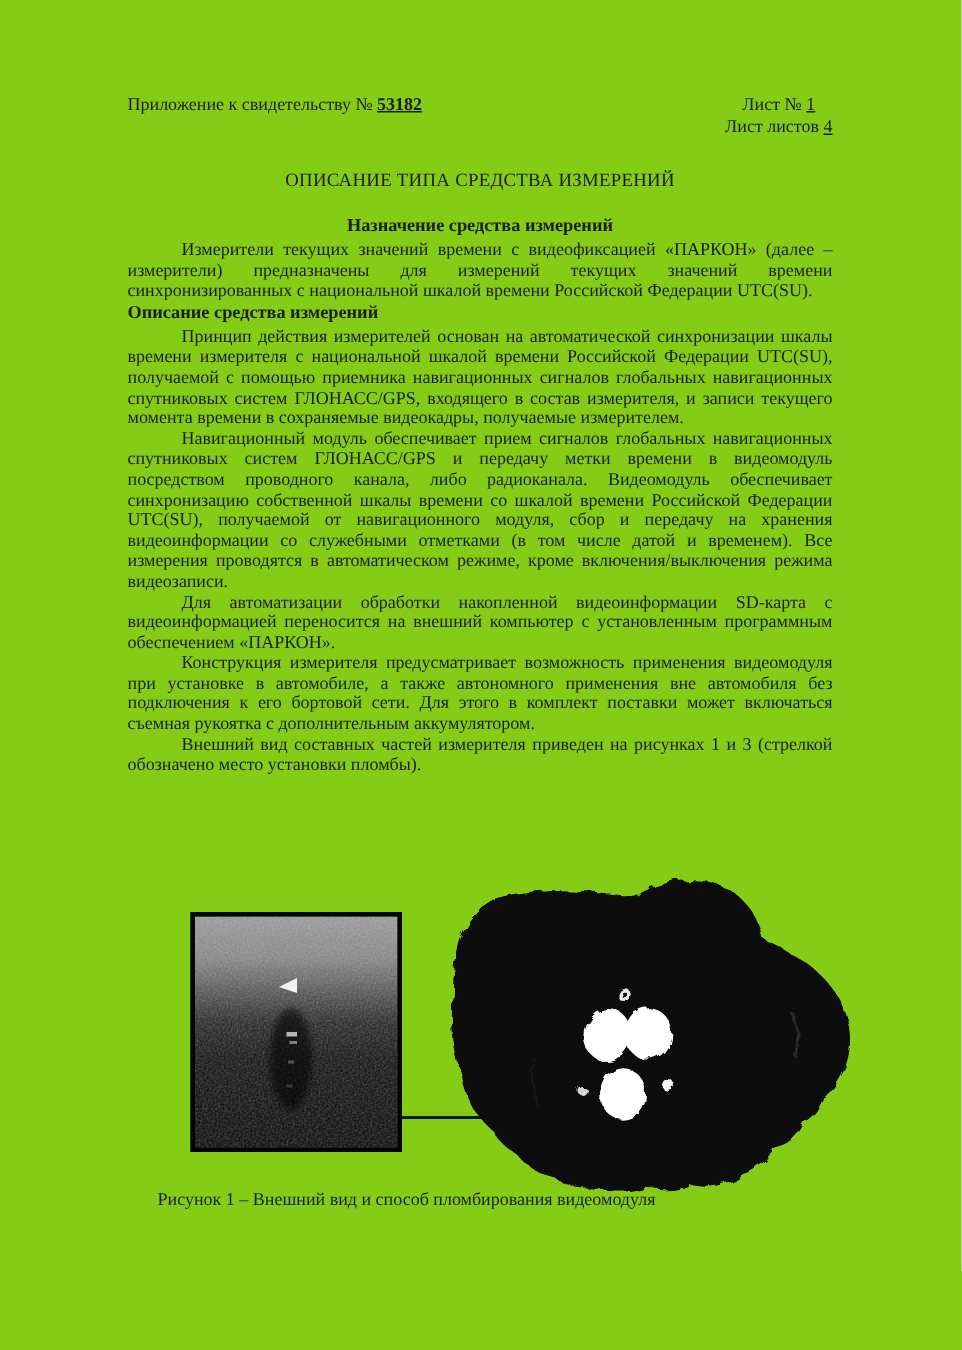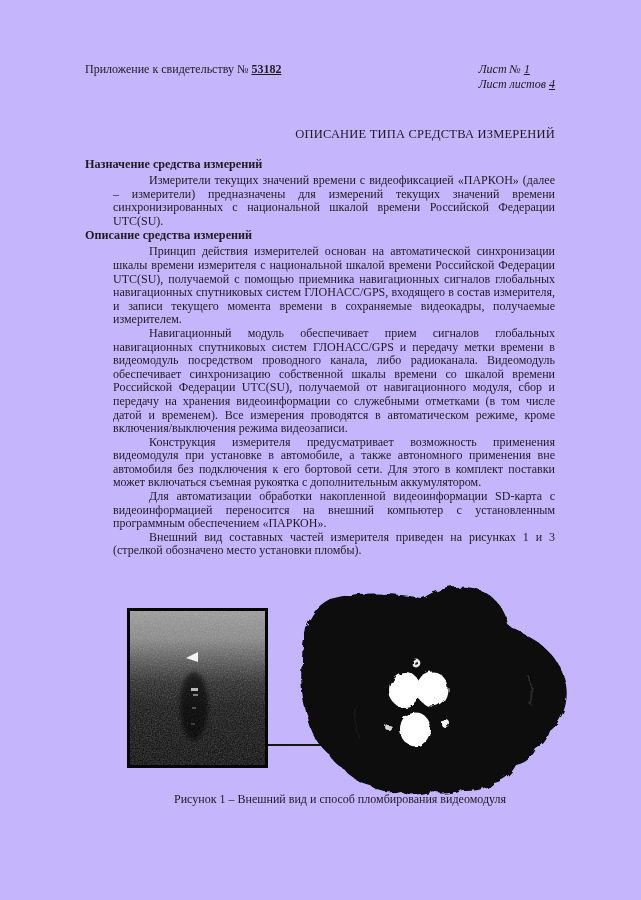--- a/index.html
+++ b/index.html
@@ -1,46 +1,46 @@
 <!DOCTYPE html>
 <html lang="ru"><head>
 <meta charset="utf-8">
 <style>
   html,body { margin:0; padding:0; background:#e8e8e8; }
   .page {
     position:relative; width:641px; height:900px; margin:0 auto;
-    background:#c4b5fd; overflow:hidden;
+    background:#84cc16; overflow:hidden;
     font-family:"Liberation Serif","DejaVu Serif",serif; color:#1d1d1d;
   }
   .content { position:absolute; left:85px; top:62px; width:470px; }
 
   .hdr { display:flex; justify-content:space-between; font-size:12px; line-height:15px; }
   .hdr-left { text-align:left; }
-  .hdr-right { text-align:left;font-style:italic; }
+  .hdr-right { text-align:center; }
   .num-bold { font-weight:bold; text-decoration:underline; }
   .num-ul { text-decoration:underline; }
 
-  .doc-title { text-align:right; margin-top:35px; font-size:12.5px; letter-spacing:0.2px; }
+  .doc-title { text-align:center; margin-top:21px; font-size:12.5px; letter-spacing:0.2px; }
   .doc-subtitle { margin-top:18px; font-size:13.8px; }
 
   .sec-heading { font-weight:bold; font-size:12.2px; margin:0; }
-  .sec-heading.first { margin-top:15px; }
+  .sec-heading.first { margin-top:15px;text-align:center; }
   .sec-heading.second { margin-top:0; }
   .para { margin:0; font-size:12px; line-height:13.6px; text-align:justify; text-indent:36px; }
-  .para-group { margin-top:2px;margin-left:28px; }
+  .para-group { margin-top:2px; }
 
   .figure { position:absolute; left:85px; top:585px; width:500px; height:235px; }
   .inset {
     position:absolute; left:42px; top:23px;
     width:135px; height:154px; border:3px solid #050505; background:#111;
   }
   .inset svg { display:block; }
   .connector { position:absolute; left:176px; top:159px; width:62px; height:2px; background:#161616; }
   .device { position:absolute; left:213px; top:0; width:272px; height:212px; }
-  .fig-caption { position:absolute; left:20px; top:207px; width:470px; text-align:center; font-size:12px; }
+  .fig-caption { position:absolute; left:20px; top:207px; width:470px; text-align:left; font-size:12px; }
 </style>
 </head>
 <body>
 
 <div class="page">
   <div class="content">
 
     <div class="hdr">
       <div class="hdr-left">
         <div><span>Приложение к свидетельству № </span><span class="num-bold">53182</span></div>
@@ -55,22 +55,22 @@
 
     <h3 class="sec-heading first">Назначение средства измерений</h3>
     <div class="para-group">
       <p class="para">Измерители текущих значений времени с видеофиксацией «ПАРКОН» (далее – измерители) предназначены для измерений текущих значений времени синхронизированных с национальной шкалой времени Российской Федерации UTC(SU).</p>
     </div>
 
     <h3 class="sec-heading second">Описание средства измерений</h3>
     <div class="para-group">
       <p class="para">Принцип действия измерителей основан на автоматической синхронизации шкалы времени измерителя с национальной шкалой времени Российской Федерации UTC(SU), получаемой с помощью приемника навигационных сигналов глобальных навигационных спутниковых систем ГЛОНАСС/GPS, входящего в состав измерителя, и записи текущего момента времени в сохраняемые видеокадры, получаемые измерителем.</p>
       <p class="para">Навигационный модуль обеспечивает прием сигналов глобальных навигационных спутниковых систем ГЛОНАСС/GPS и передачу метки времени в видеомодуль посредством проводного канала, либо радиоканала. Видеомодуль обеспечивает синхронизацию собственной шкалы времени со шкалой времени Российской Федерации UTC(SU), получаемой от навигационного модуля, сбор и передачу на хранения видеоинформации со служебными отметками (в том числе датой и временем). Все измерения проводятся в автоматическом режиме, кроме включения/выключения режима видеозаписи.</p>
+      <p class="para">Для автоматизации обработки накопленной видеоинформации SD-карта с видеоинформацией переносится на внешний компьютер с установленным программным обеспечением «ПАРКОН».</p>
       <p class="para">Конструкция измерителя предусматривает возможность применения видеомодуля при установке в автомобиле, а также автономного применения вне автомобиля без подключения к его бортовой сети. Для этого в комплект поставки может включаться съемная рукоятка с дополнительным аккумулятором.</p>
-      <p class="para">Для автоматизации обработки накопленной видеоинформации SD-карта с видеоинформацией переносится на внешний компьютер с установленным программным обеспечением «ПАРКОН».</p>
       <p class="para">Внешний вид составных частей измерителя приведен на рисунках 1 и 3 (стрелкой обозначено место установки пломбы).</p>
     </div>
   </div>
 
   <div class="figure">
 
     <div class="connector"></div>
 
     <div class="inset">
       <svg width="135" height="154" viewBox="0 0 135 154">

